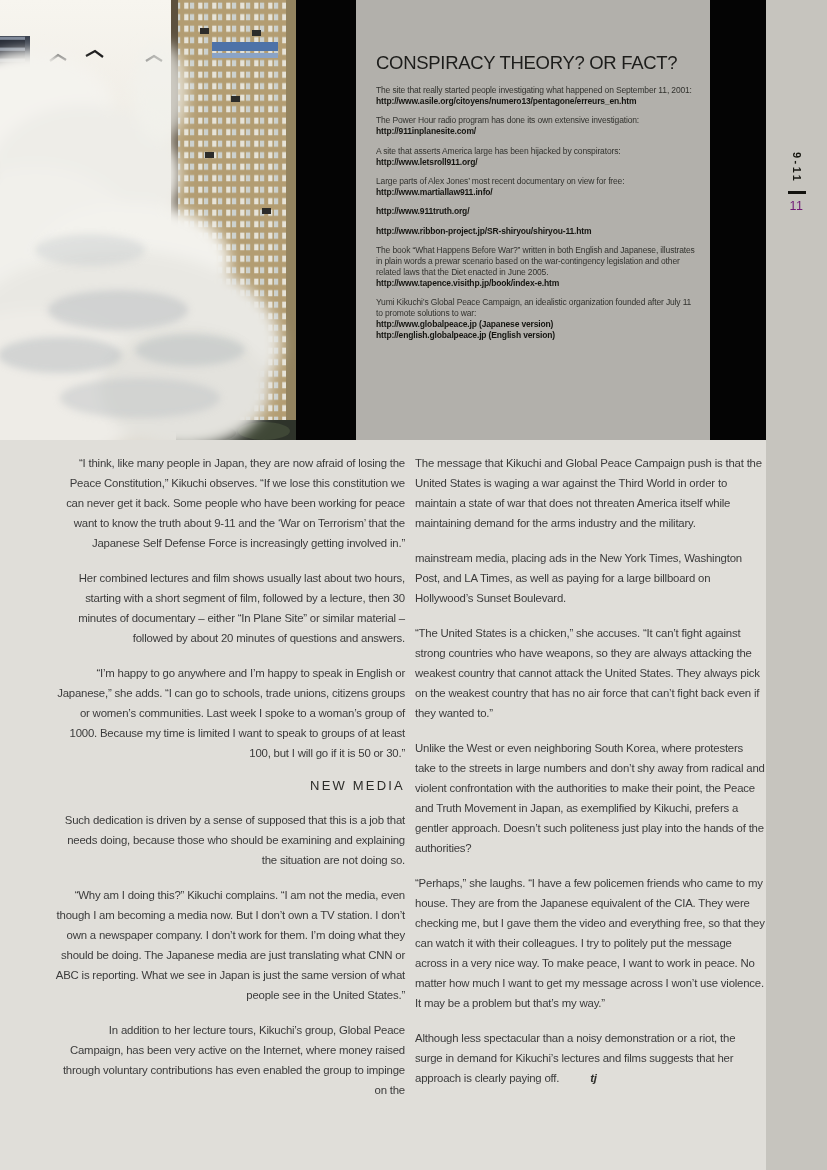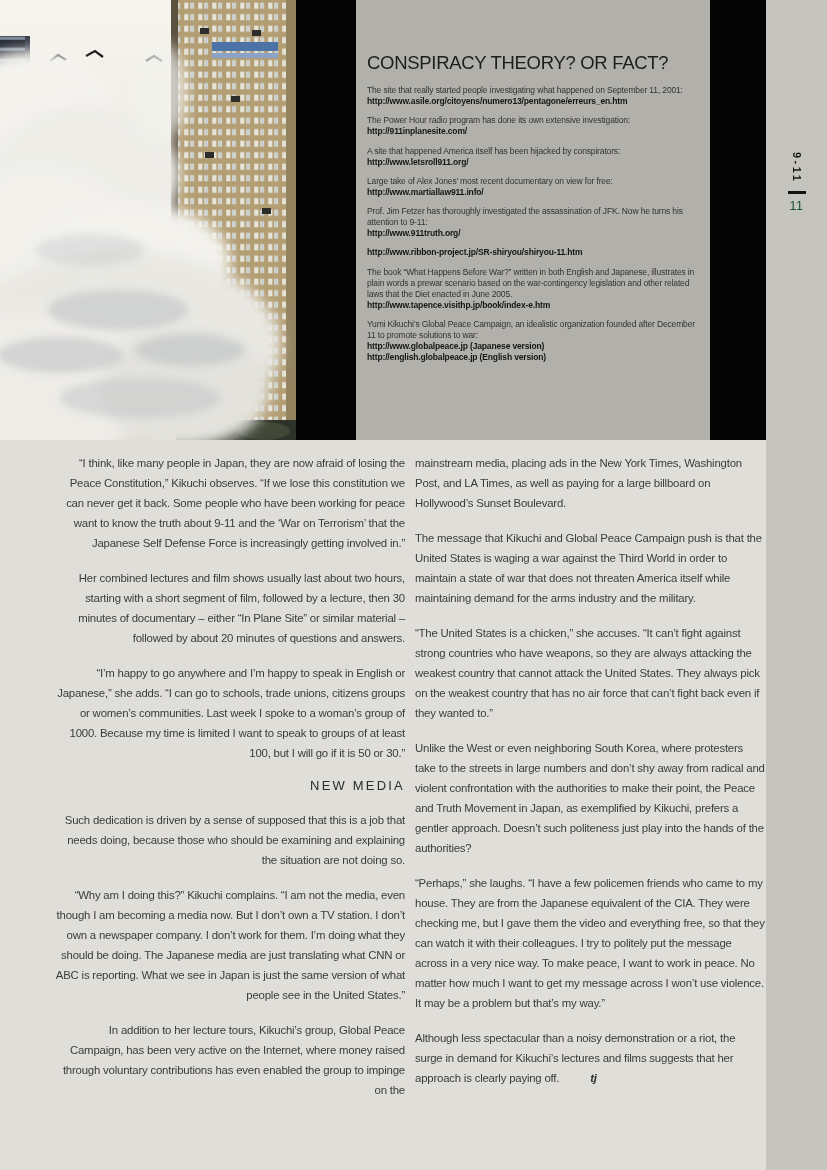--- a/index.html
+++ b/index.html
@@ -10,33 +10,33 @@
   html,body{background:#d8d6d1;}
   body{font-family:"Liberation Sans",sans-serif;}
   .page{position:relative;width:827px;height:1170px;background:var(--article_bg);overflow:hidden;}
 
   
   .side-strip{position:absolute;top:0;right:0;width:61px;height:1170px;background:var(--side_strip_bg);}
   .marker{position:absolute;top:152px;left:0;width:100%;display:flex;flex-direction:column;align-items:center;}
   .v-label{writing-mode:vertical-rl;text-orientation:mixed;font-size:11px;font-weight:bold;
            letter-spacing:2.5px;color:#15150f;}
   .marker .rule{width:18px;height:2.5px;background:#12120e;margin:8px 0 5px;}
-  .page-num{font-size:12.5px;color:#14532d;letter-spacing:.5px;}
+  .page-num{font-size:12.5px;color:#701a75;letter-spacing:.5px;}
 
   
   .top-band{position:absolute;top:0;left:0;width:766px;height:440px;display:flex;}
   .photo{position:relative;width:296px;height:440px;overflow:hidden;background:#e8e4db;flex:none;}
   .photo svg{display:block;}
   .band{background:var(--band_black);height:440px;flex:none;}
   .band.left{width:60px;}
   .band.right{width:56px;}
 
   
   .infobox{width:354px;height:528px;background:var(--infobox_bg);flex:none;
-           padding:52px 13px 0 11px;overflow:hidden;}
+           padding:52px 13px 0 20px;overflow:hidden;}
   .infobox h1{font-size:18.5px;font-weight:400;letter-spacing:-.3px;color:var(--title_text);margin-bottom:11px;}
   .entry{margin-bottom:8.5px;font-size:8.5px;line-height:10.9px;letter-spacing:-.15px;}
   .entry .desc{color:#32322e;}
   .entry .link{font-weight:bold;color:#151511;}
 
   
   .article{position:absolute;top:440px;left:0;width:766px;height:730px;background:var(--article_bg);}
   .col{position:absolute;top:13px;width:350px;}
   .col-left{left:55px;text-align:right;}
   .col-right{left:415px;}
@@ -145,56 +145,55 @@
   </div>
 
   <div class="entry">
     <div class="desc">The Power Hour radio program has done its own extensive investigation:</div>
     <div class="links">
   <div class="link">http://911inplanesite.com/</div>
 </div>
   </div>
 
   <div class="entry">
-    <div class="desc">A site that happened America itself has been hijacked by conspirators:</div>
+    <div class="desc">A site that asserts America large has been hijacked by conspirators:</div>
     <div class="links">
   <div class="link">http://www.letsroll911.org/</div>
 </div>
   </div>
 
 
   <div class="entry">
-    <div class="desc">Large take of Alex Jones’ most recent documentary on view for free:</div>
+    <div class="desc">Large parts of Alex Jones’ most recent documentary on view for free:</div>
     <div class="links">
   <div class="link">http://www.martiallaw911.info/</div>
 </div>
   </div>
 
   <div class="entry">
-    <div class="desc">Prof. Jim Fetzer has thoroughly investigated the assassination of JFK. Now he turns his attention to 9-11:</div>
     <div class="links">
   <div class="link">http://www.911truth.org/</div>
 </div>
   </div>
 
   <div class="entry">
     <div class="links">
   <div class="link">http://www.ribbon-project.jp/SR-shiryou/shiryou-11.htm</div>
 </div>
   </div>
 
   <div class="entry">
     <div class="desc">The book “What Happens Before War?” written in both English and Japanese, illustrates in plain words a prewar scenario based on the war-contingency legislation and other related laws that the Diet enacted in June 2005.</div>
     <div class="links">
   <div class="link">http://www.tapence.visithp.jp/book/index-e.htm</div>
 </div>
   </div>
 
   <div class="entry">
-    <div class="desc">Yumi Kikuchi’s Global Peace Campaign, an idealistic organization founded after December 11 to promote solutions to war:</div>
+    <div class="desc">Yumi Kikuchi’s Global Peace Campaign, an idealistic organization founded after July 11 to promote solutions to war:</div>
     <div class="links">
   <div class="link">http://www.globalpeace.jp (Japanese version)</div>
 
   <div class="link">http://english.globalpeace.jp (English version)</div>
 </div>
   </div>
 </div>
     </div>
 
     <div class="band right"></div>
@@ -218,24 +217,24 @@
 
   <h2 class="subhead">NEW MEDIA</h2>
 
   <p class="para">Such dedication is driven by a sense of supposed that this is a job that needs doing, because those who should be examining and explaining the situation are not doing so.</p>
 
   <p class="para">“Why am I doing this?” Kikuchi complains. “I am not the media, even though I am becoming a media now. But I don’t own a TV station. I don’t own a newspaper company. I don’t work for them. I’m doing what they should be doing. The Japanese media are just translating what CNN or ABC is reporting. What we see in Japan is just the same version of what people see in the United States.”</p>
 
   <p class="para">In addition to her lecture tours, Kikuchi’s group, Global Peace Campaign, has been very active on the Internet, where money raised through voluntary contributions has even enabled the group to impinge on the</p>
 </div>
     <div class="col col-right">
+  <p class="para">The message that Kikuchi and Global Peace Campaign push is that the United States is waging a war against the Third World in order to maintain a state of war that does not threaten America itself while maintaining demand for the arms industry and the military.</p>
+
   <p class="para">mainstream media, placing ads in the New York Times, Washington Post, and LA Times, as well as paying for a large billboard on Hollywood’s Sunset Boulevard.</p>
 
-  <p class="para">The message that Kikuchi and Global Peace Campaign push is that the United States is waging a war against the Third World in order to maintain a state of war that does not threaten America itself while maintaining demand for the arms industry and the military.</p>
-
   <p class="para">“The United States is a chicken,” she accuses. “It can’t fight against strong countries who have weapons, so they are always attacking the weakest country that cannot attack the United States. They always pick on the weakest country that has no air force that can’t fight back even if they wanted to.”</p>
 
   <p class="para">Unlike the West or even neighboring South Korea, where protesters take to the streets in large numbers and don’t shy away from radical and violent confrontation with the authorities to make their point, the Peace and Truth Movement in Japan, as exemplified by Kikuchi, prefers a gentler approach. Doesn’t such politeness just play into the hands of the authorities?</p>
 
   <p class="para">“Perhaps,” she laughs. “I have a few policemen friends who came to my house. They are from the Japanese equivalent of the CIA. They were checking me, but I gave them the video and everything free, so that they can watch it with their colleagues. I try to politely put the message across in a very nice way. To make peace, I want to work in peace. No matter how much I want to get my message across I won’t use violence. It may be a problem but that’s my way.”</p>
 
   <p class="para">Although less spectacular than a noisy demonstration or a riot, the surge in demand for Kikuchi’s lectures and films suggests that her approach is clearly paying off. <span class="end-mark">tj</span></p>
 </div>
   </div>
 

